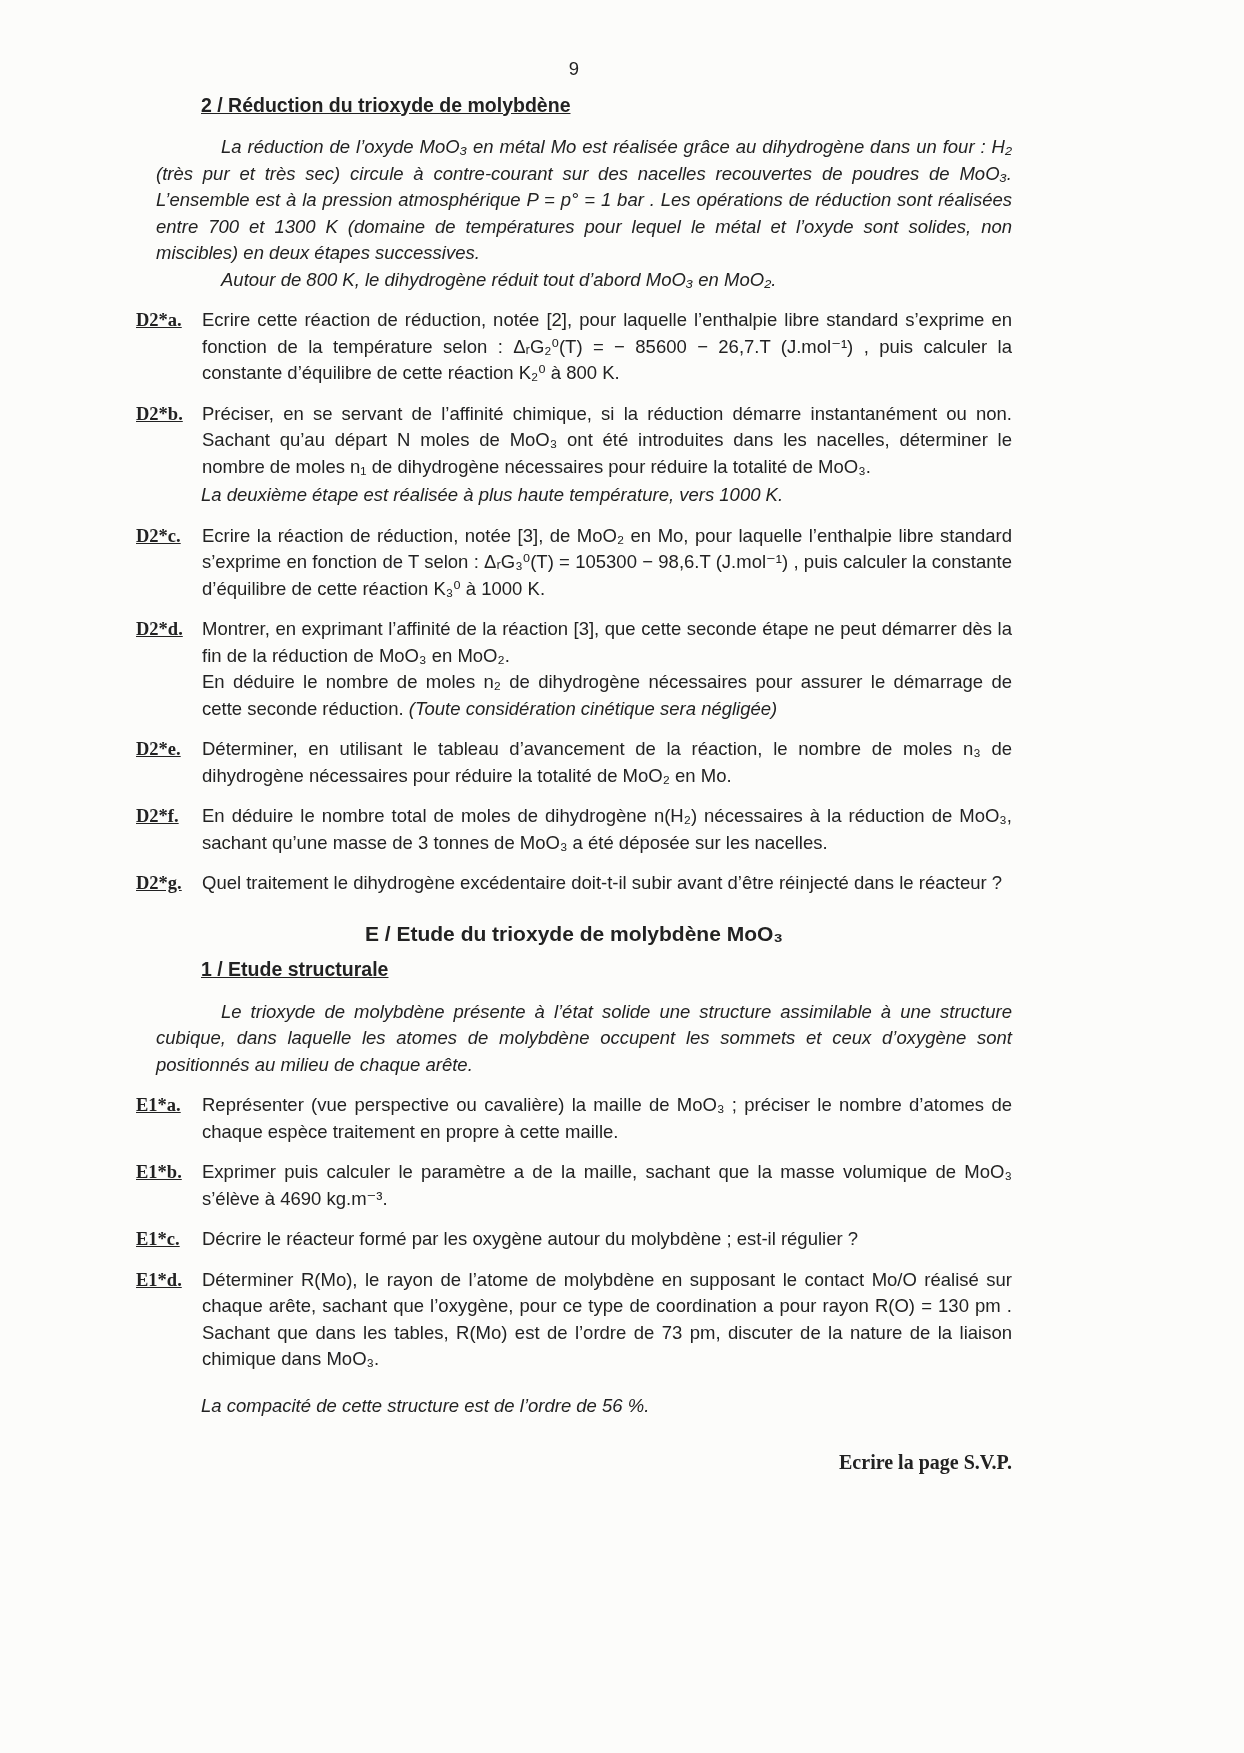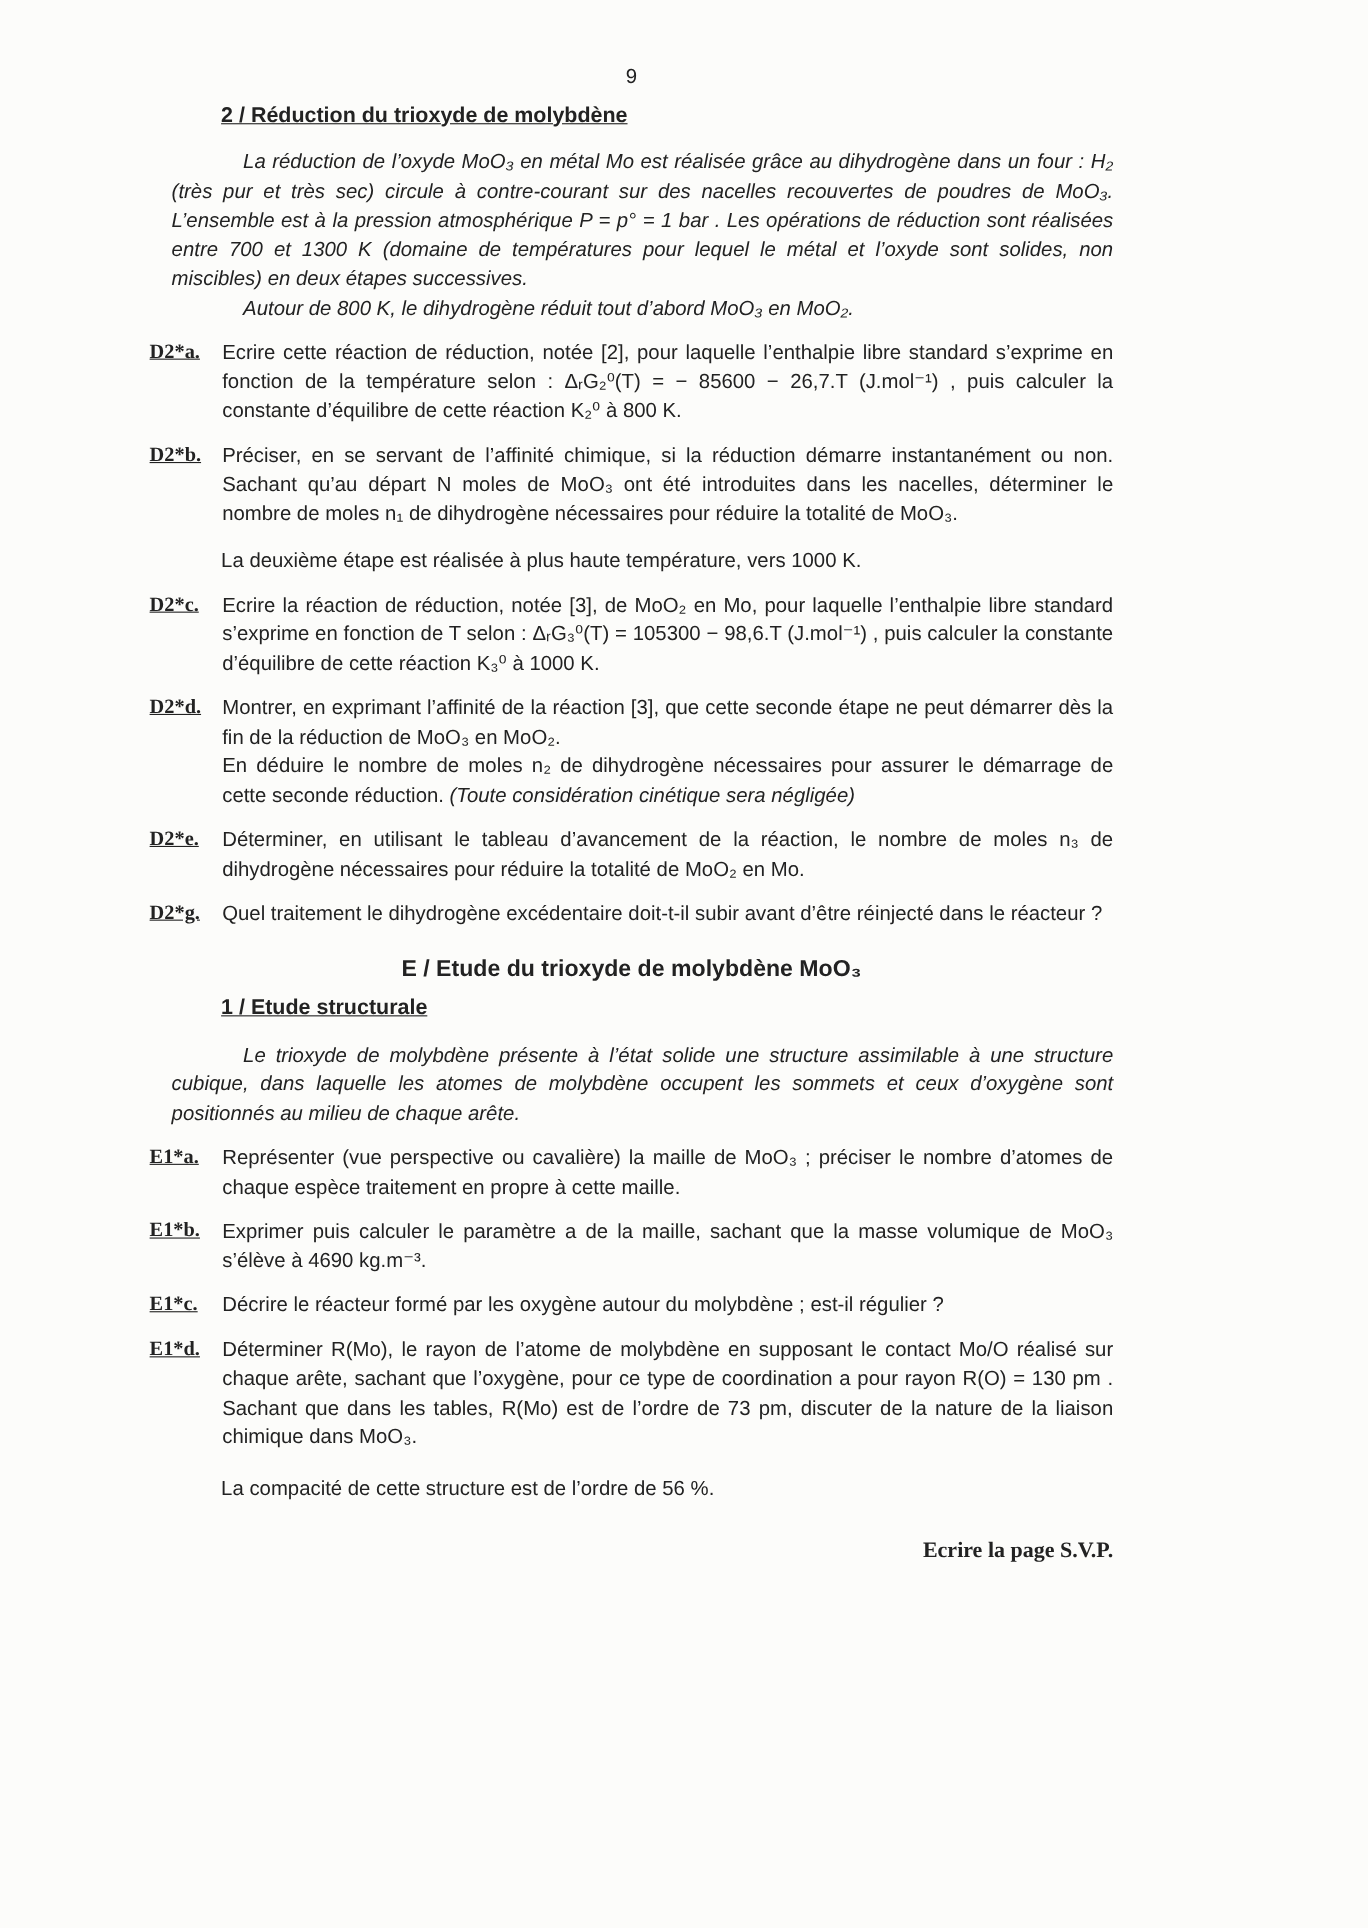--- a/index.html
+++ b/index.html
@@ -34,22 +34,22 @@
   .italic { font-style: italic; }
   .question { display: flex; margin-top: 14px; }
   .qlabel {
     flex: 0 0 66px;
     font-weight: bold;
     text-decoration: underline;
     font-family: Liberation Serif, serif;
   }
   .qbody { flex: 1; text-align: justify; }
   .qbody .qpara { text-align: justify; }
-  .interlude { margin: 16px 0 4px 65px; }
-  .closing-note { margin: 20px 0 0 65px; }
+  .interlude { margin: 2px 0 4px 65px; font-style: italic; }
+  .closing-note { margin: 20px 0 0 65px; font-style: italic; }
   .center-heading {
     text-align: center;
     font-weight: bold;
     font-size: 21px;
     margin-top: 24px;
   }
   .footer {
     margin-top: 30px;
     text-align: right;
     font-family: "Liberation Serif", "DejaVu Serif", serif;
@@ -93,20 +93,24 @@
         <div class="qpara">Montrer, en exprimant l’affinité de la réaction [3], que cette seconde étape ne peut démarrer dès la fin de la réduction de MoO₃ en MoO₂.</div>
         <div class="qpara"><span>En déduire le nombre de moles n₂ de dihydrogène nécessaires pour assurer le démarrage de cette seconde réduction. </span><span class="italic">(Toute considération cinétique sera négligée)</span></div>
       </div>
     </div>
 
     <div class="question">
       <span class="qlabel">D2*e.</span>
       <div class="qbody">Déterminer, en utilisant le tableau d’avancement de la réaction, le nombre de moles n₃ de dihydrogène nécessaires pour réduire la totalité de MoO₂ en Mo.</div>
     </div>
 
+    <div class="question">
+      <span class="qlabel">D2*f.</span>
+      <div class="qbody">En déduire le nombre total de moles de dihydrogène n(H₂) nécessaires à la réduction de MoO₃, sachant qu’une masse de 3 tonnes de MoO₃ a été déposée sur les nacelles.</div>
+    </div>
 
     <div class="question">
       <span class="qlabel">D2*g.</span>
       <div class="qbody">Quel traitement le dihydrogène excédentaire doit-t-il subir avant d’être réinjecté dans le réacteur ?</div>
     </div>
 
     <div class="center-heading">E / Etude du trioxyde de molybdène MoO₃</div>
 
     <div class="heading-underline">1 / Etude structurale</div>
 

